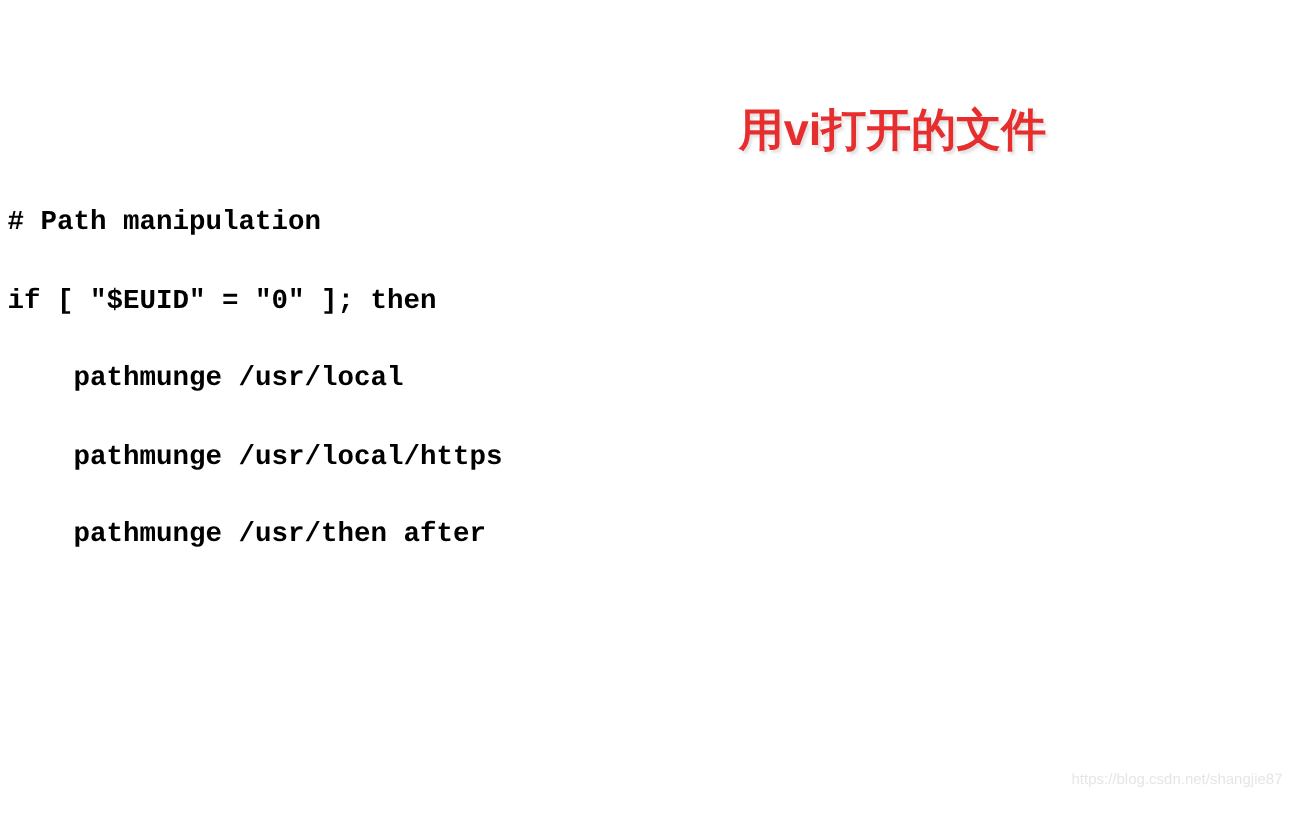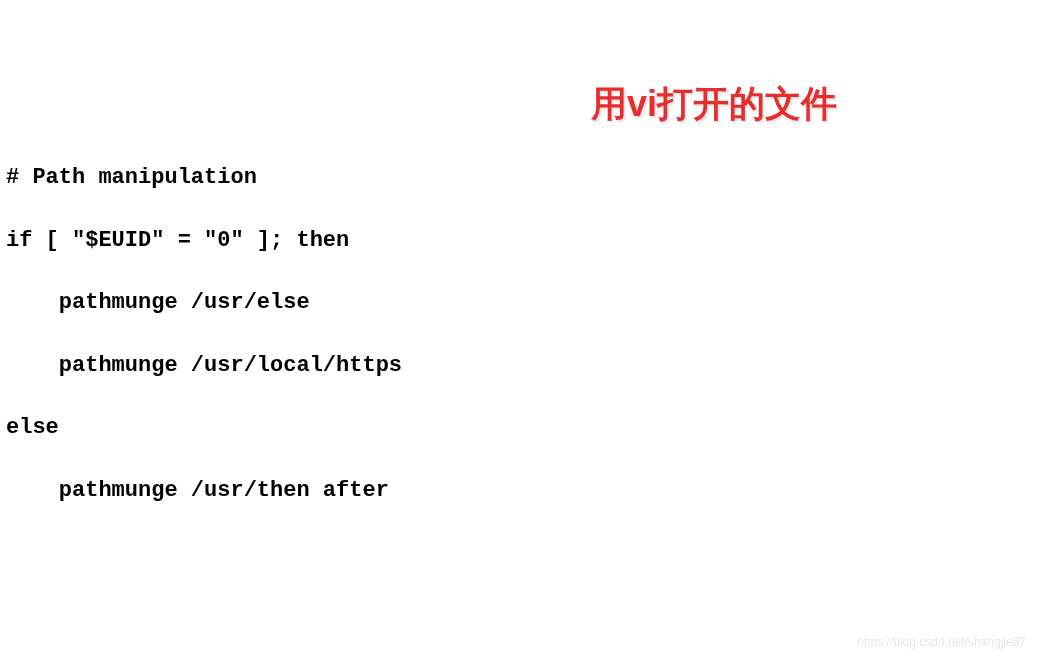--- a/index.html
+++ b/index.html
@@ -35,40 +35,39 @@
       font-family: 'Microsoft YaHei', 'SimHei', sans-serif;
       font-size: 36px;
       font-weight: bold;
       text-shadow: 2px 2px 2px rgba(200,200,200,0.5);
       white-space: nowrap;
       letter-spacing: 0px;
       margin-left: 41px;
     }
     .watermark {
       position: absolute;
-      bottom: 9px;
+      bottom: 28px;
       right: 12px;
       color: rgba(150,150,150,0.25);
       font-family: Arial, sans-serif;
       font-size: 12px;
       font-weight: normal;
       white-space: nowrap;
     }
   </style>
 </head>
 <body>
 
 
 
 <div class="editor">
 <span class="line"># Path manipulation</span>
 <span class="line">if [ "$EUID" = "0" ]; then</span>
-<span class="line">    pathmunge /usr/else</span>
+<span class="line">    pathmunge /usr/local</span>
 <span class="line">    pathmunge /usr/local/https</span>
-<span class="line">else</span>
 <span class="line">    pathmunge /usr/then after</span>
 <span class="line"></span>
 
 
 
 
 
 
 
 <span class="line"></span>

